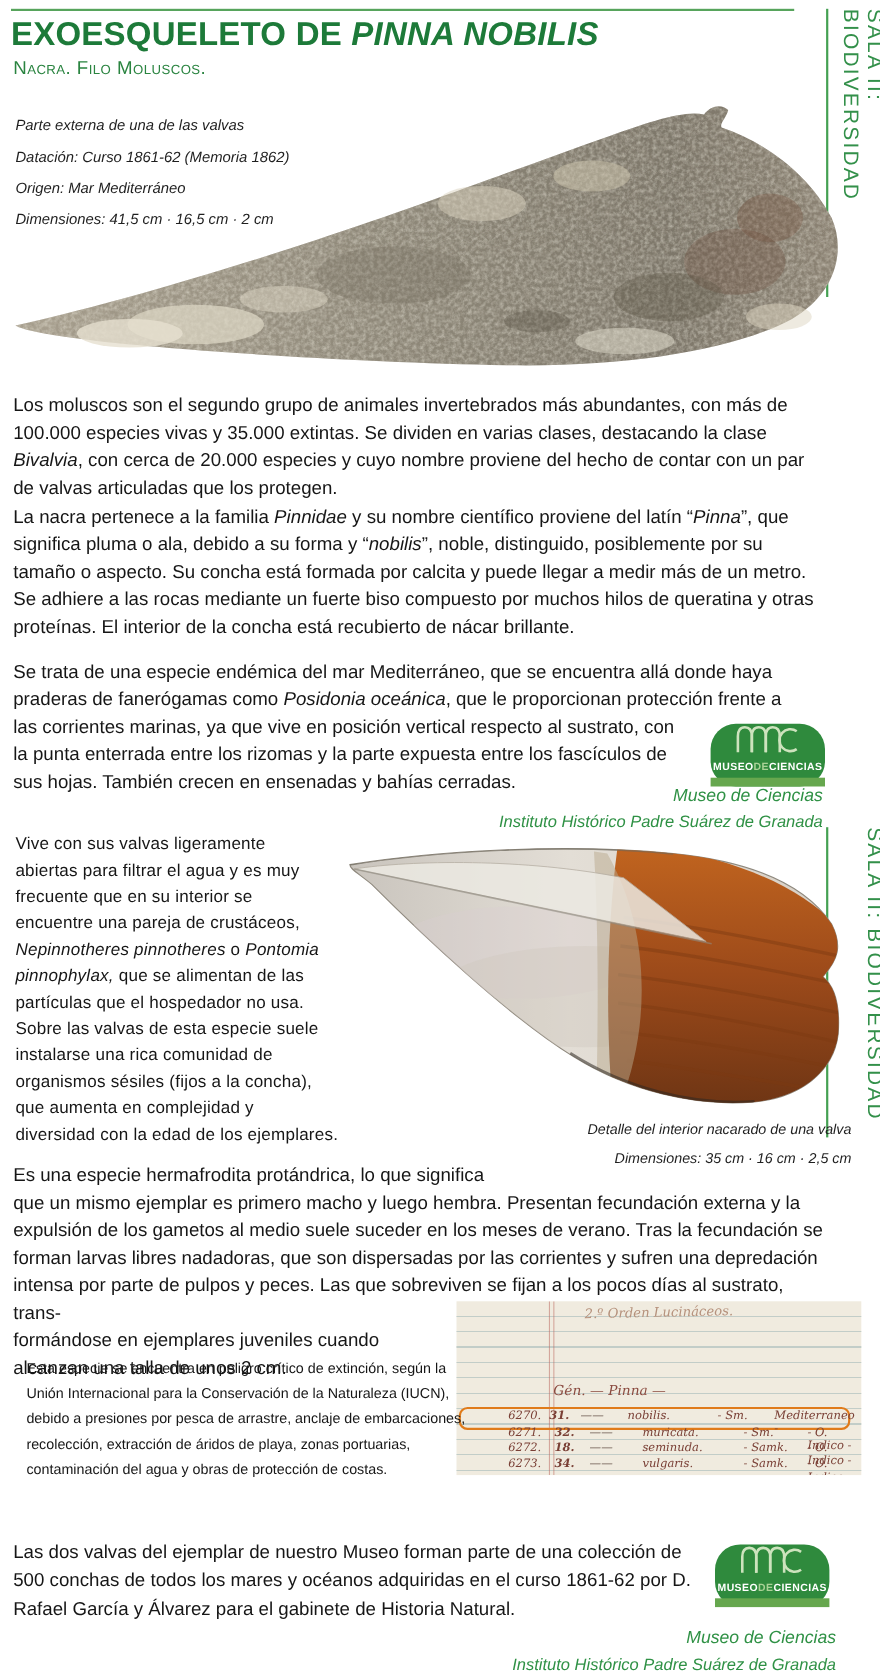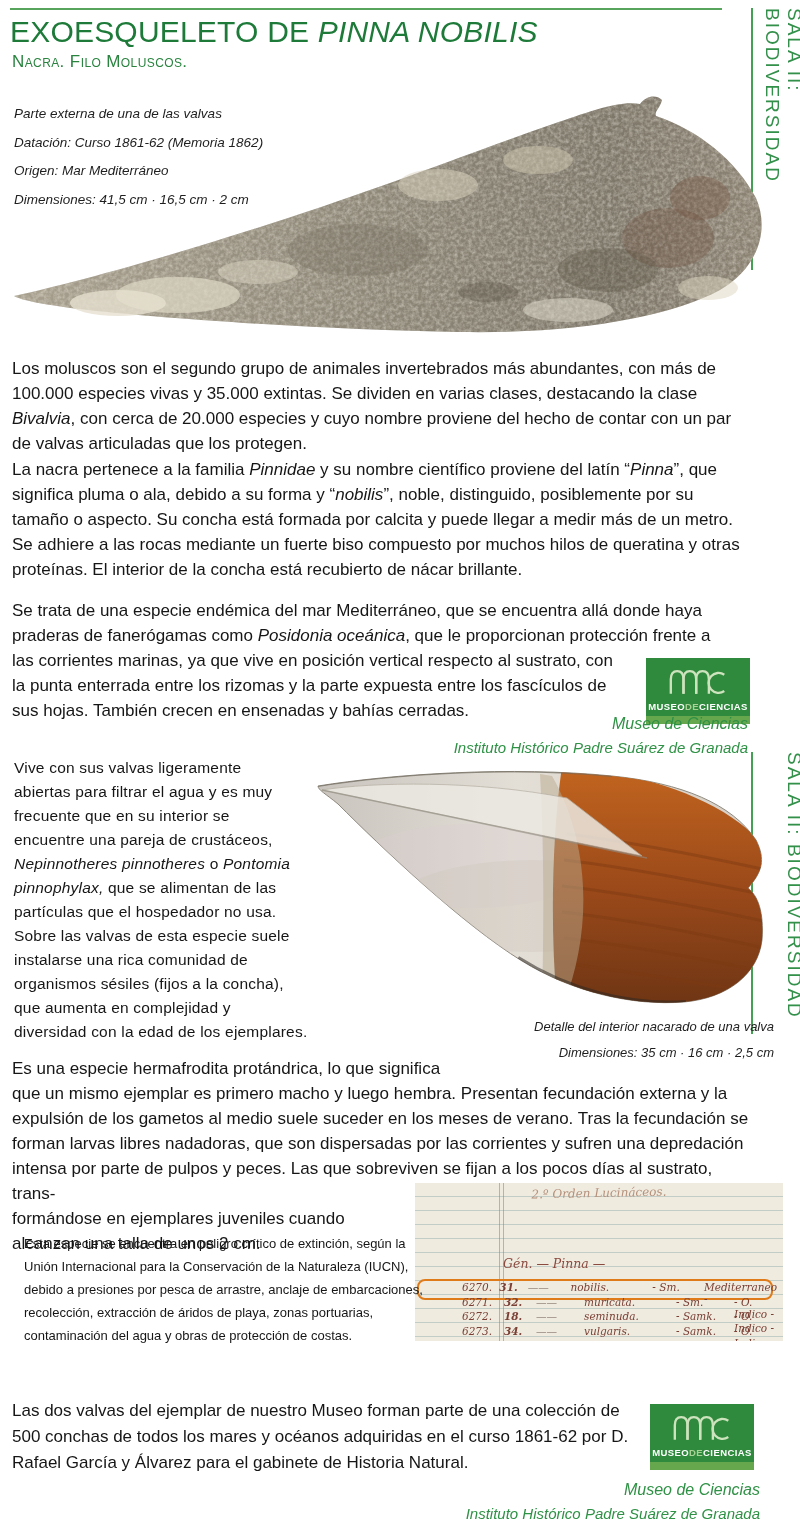--- a/index.html
+++ b/index.html
@@ -2,21 +2,21 @@
 <html><head>
 <meta charset="utf-8">
 <style>
   html,body{margin:0;padding:0;background:#ffffff;}
   body{width:800px;height:1522px;overflow:hidden;position:relative;
        font-family:"Liberation Sans","DejaVu Sans",sans-serif;color:#1c1c1c;}
   .page{position:absolute;inset:0;width:800px;height:1522px;background:#fff;}
 
   
   .top-rule{position:absolute;left:10px;top:8px;width:712px;height:2px;background:#57a45c;}
-  .title{position:absolute;left:10px;top:15px;margin:0;font-size:30px;font-weight:normal;
+  .title{position:absolute;left:10px;top:15px;margin:0;font-size:30px;font-weight:bold;
          color:#1d7a39;letter-spacing:.2px;white-space:nowrap;}
   .title .ital{font-style:italic;}
   .subtitle{position:absolute;left:12px;top:52px;font-size:17px;color:#2a8440;
             font-variant:small-caps;letter-spacing:.4px;}
 
   
   .sidebar{position:absolute;left:751px;width:46px;border-left:2px solid #44a052;
            padding-left:6px;writing-mode:vertical-rl;font-size:19px;letter-spacing:2px;
            color:#33904a;overflow:hidden;}
   .sidebar-1{top:8px;height:262px;}
@@ -35,21 +35,21 @@
   .p2{left:12px;top:457px;width:736px;}
   .p3{left:12px;top:598px;width:736px;}
   .p3b{display:block;width:610px;}
   .p5{left:12px;top:1056px;width:742px;}
   .p5 .spacer{float:right;width:295px;height:22px;}
   .p5b{display:block;width:382px;}
   .p6{left:12px;top:1232px;width:404px;font-size:13px;line-height:23px;margin-left:12px;}
   .p7{left:12px;top:1398px;width:618px;line-height:26px;}
 
   
-  .logo-box{position:absolute;width:104px;background:#2f8a3d;text-align:center;padding-top:10px;}
+  .logo-box{position:absolute;width:104px;background:#2f8a3d;text-align:center;padding-top:0;border-radius:23px;}
   .logo-box .logo-text{font-size:9.5px;font-weight:bold;letter-spacing:.4px;color:#fff;
                        white-space:nowrap;margin-top:1px;}
   .logo-box .logo-text .de{color:#a9d296;font-weight:bold;}
   .logo-box .stripe{height:8px;background:#66a74e;margin-top:4px;}
   .logo-1{left:646px;top:658px;}
   .logo-2{left:650px;top:1404px;}
 
   .credits{position:absolute;text-align:right;color:#2f9145;font-style:italic;}
   .credits .c1{font-size:16px;line-height:24px;}
   .credits .c2{font-size:15px;line-height:24px;}

